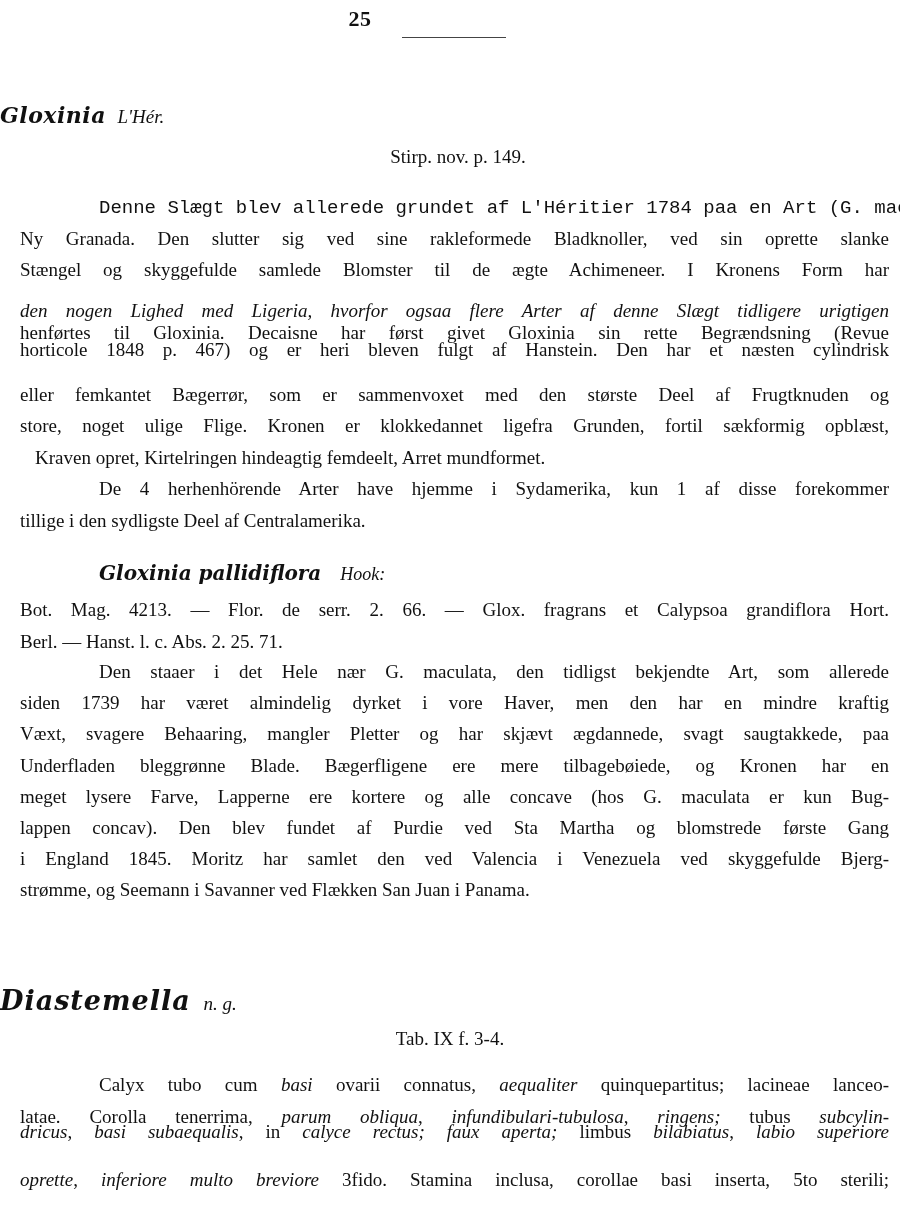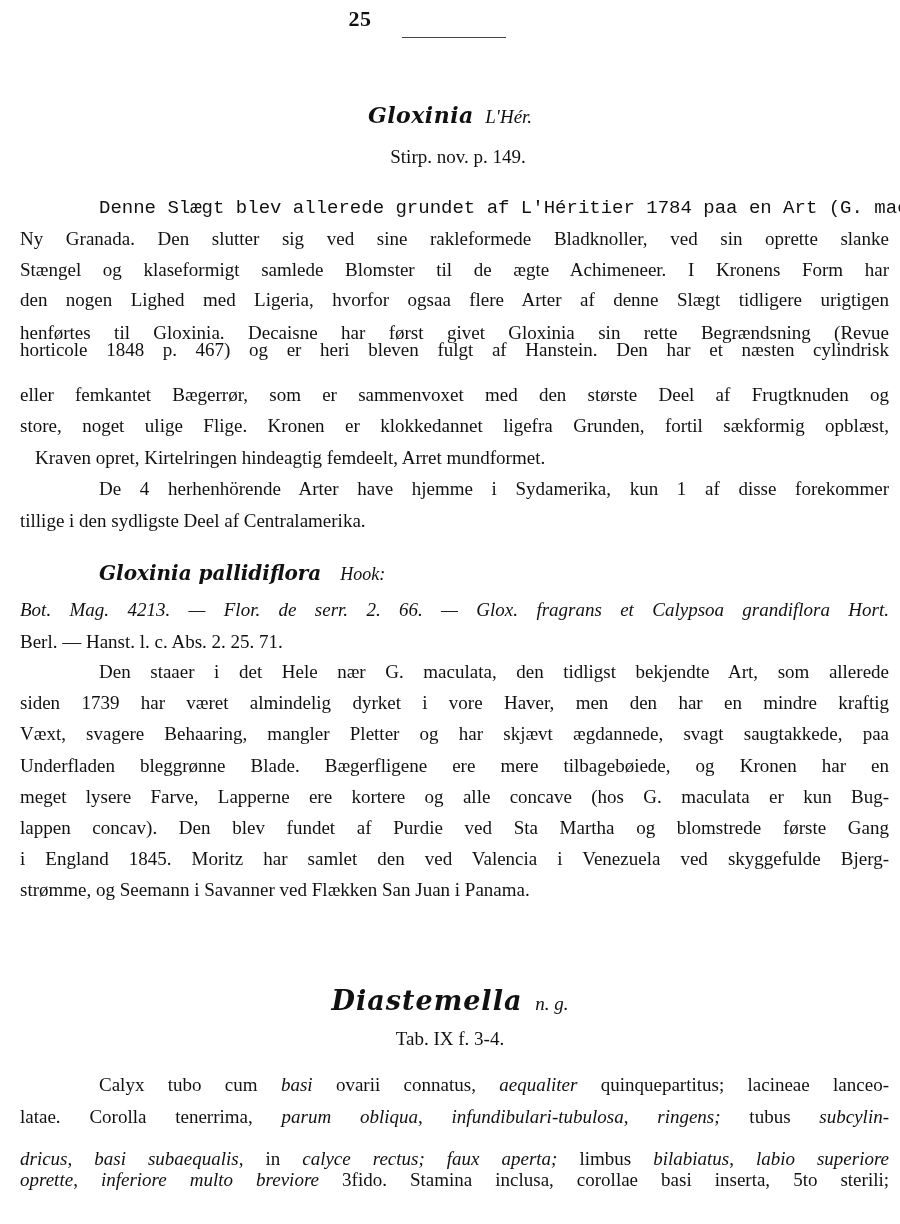--- a/index.html
+++ b/index.html
@@ -10,21 +10,21 @@
   }
   .page-number {
     position: absolute; top: 6px; left: 0; width: 720px; text-align: center;
     font-size: 22px; font-weight: bold; letter-spacing: 0.5px;
   }
   .rule {
     position: absolute; top: 37px; left: 402px; width: 104px; height: 0;
     border-top: 1px solid #444;
   }
   .heading {
-    position: absolute; left: 0; width: 900px; text-align: center;
+    position: absolute; left: 0; width: 900px; text-align: left;
     font-size: 22px;
   }
   .heading .genus {
     font-family: "DejaVu Serif", serif; font-weight: bold; font-style: italic;
     letter-spacing: 0.5px;
   }
   .heading .author { font-style: italic; font-size: 19px; margin-left: 6px; }
   .h-gloxinia { top: 102px; }
   .h-diastemella { top: 985px; font-size: 27px; }
   .h-diastemella .genus { letter-spacing: 1px; }
@@ -59,39 +59,39 @@
 
 <div class="heading h-gloxinia">
   <span class="genus">Gloxinia</span>
   <span class="author">L'Hér.</span>
 </div>
 <div class="subhead sub-stirp">Stirp. nov. p. 149.</div>
 
 <div id="glox-p1">
     <div class="line indent" style="top: 197px; font-family: Liberation Mono, monospace;">Denne Slægt blev allerede grundet af L'Héritier 1784 paa en Art (G. maculata) fra</div>
     <div class="line" style="top: 228.2px;">Ny Granada. Den slutter sig ved sine rakleformede Bladknoller, ved sin oprette slanke</div>
-    <div class="line" style="top: 259.4px;">Stængel og klaseformigt samlede Blomster til de ægte Achimeneer. I Kronens Form har</div>
-    <div class="line" style="top: 289px;">den nogen Lighed med Ligeria, hvorfor ogsaa flere Arter af denne Slægt tidligere urigtigen</div>
+    <div class="line" style="top: 259.4px;">Stængel og skyggefulde samlede Blomster til de ægte Achimeneer. I Kronens Form har</div>
+    <div class="line" style="top: 300px; font-style: italic;">den nogen Lighed med Ligeria, hvorfor ogsaa flere Arter af denne Slægt tidligere urigtigen</div>
     <div class="line" style="top: 321.8px;">henførtes til Gloxinia. Decaisne har først givet Gloxinia sin rette Begrændsning (Revue</div>
     <div class="line" style="top: 339px;">horticole 1848 p. 467) og er heri bleven fulgt af Hanstein. Den har et næsten cylindrisk</div>
     <div class="line" style="top: 384.2px;">eller femkantet Bægerrør, som er sammenvoxet med den største Deel af Frugtknuden og</div>
     <div class="line" style="top: 415.4px;">store, noget ulige Flige. Kronen er klokkedannet ligefra Grunden, fortil sækformig opblæst,</div>
     <div class="line last" style="top: 446.6px; margin-left: 15px;">Kraven opret, Kirtelringen hindeagtig femdeelt, Arret mundformet.</div>
   </div>
 <div id="glox-p2">
     <div class="line indent" style="top: 478px;">De 4 herhenhörende Arter have hjemme i Sydamerika, kun 1 af disse forekommer</div>
     <div class="line last" style="top: 509.5px;">tillige i den sydligste Deel af Centralamerika.</div>
   </div>
 
 <div class="species-head">
   <span class="genus">Gloxinia pallidiflora</span>
   <span class="author">Hook:</span>
 </div>
 <div id="pall-syn">
-    <div class="line" style="top: 599px; font-style: italic;">Bot. Mag. 4213. — Flor. de serr. 2. 66. — Glox. fragrans et Calypsoa grandiflora Hort.</div>
+    <div class="line" style="top: 599px;">Bot. Mag. 4213. — Flor. de serr. 2. 66. — Glox. fragrans et Calypsoa grandiflora Hort.</div>
     <div class="line last" style="top: 630.5px;">Berl. — Hanst. l. c. Abs. 2. 25. 71.</div>
   </div>
 <div id="pall-p">
     <div class="line indent" style="top: 661px;">Den staaer i det Hele nær G. maculata, den tidligst bekjendte Art, som allerede</div>
     <div class="line" style="top: 692.2px;">siden 1739 har været almindelig dyrket i vore Haver, men den har en mindre kraftig</div>
     <div class="line" style="top: 723.4px;">Væxt, svagere Behaaring, mangler Pletter og har skjævt ægdannede, svagt saugtakkede, paa</div>
     <div class="line" style="top: 754.6px;">Underfladen bleggrønne Blade. Bægerfligene ere mere tilbagebøiede, og Kronen har en</div>
     <div class="line" style="top: 785.8px;">meget lysere Farve, Lapperne ere kortere og alle concave (hos G. maculata er kun Bug-</div>
     <div class="line" style="top: 817px;">lappen concav). Den blev fundet af Purdie ved Sta Martha og blomstrede første Gang</div>
     <div class="line" style="top: 848.2px;">i England 1845. Moritz har samlet den ved Valencia i Venezuela ved skyggefulde Bjerg-</div>
@@ -100,15 +100,15 @@
 
 <div class="heading h-diastemella">
   <span class="genus">Diastemella</span>
   <span class="author">n. g.</span>
 </div>
 <div class="subhead sub-tab">Tab. IX f. 3-4.</div>
 
 <div id="diast-p">
     <div class="line latin indent" style="top: 1074px;"><span>Calyx tubo cum </span><i>basi</i><span> ovarii connatus, </span><i>aequaliter</i><span> quinquepartitus; lacineae lanceo-</span></div>
     <div class="line latin" style="top: 1105.5px;"><span>latae. Corolla tenerrima, </span><i>parum obliqua</i><span>, </span><i>infundibulari-tubulosa</i><span>, </span><i>ringens;</i><span> tubus </span><i>subcylin-</i></div>
-    <div class="line latin" style="top: 1148px;"><i>dricus</i><span>, </span><i>basi subaequalis</i><span>, in </span><i>calyce rectus; faux aperta;</i><span> limbus </span><i>bilabiatus</i><span>, </span><i>labio superiore</i></div>
+    <div class="line latin" style="top: 1121px;"><i>dricus</i><span>, </span><i>basi subaequalis</i><span>, in </span><i>calyce rectus; faux aperta;</i><span> limbus </span><i>bilabiatus</i><span>, </span><i>labio superiore</i></div>
     <div class="line latin" style="top: 1168.5px;"><i>oprette</i><span>, </span><i>inferiore multo breviore</i><span> 3fido. Stamina inclusa, corollae basi inserta, 5to sterili;</span></div>
   </div>
 
 </body></html>

